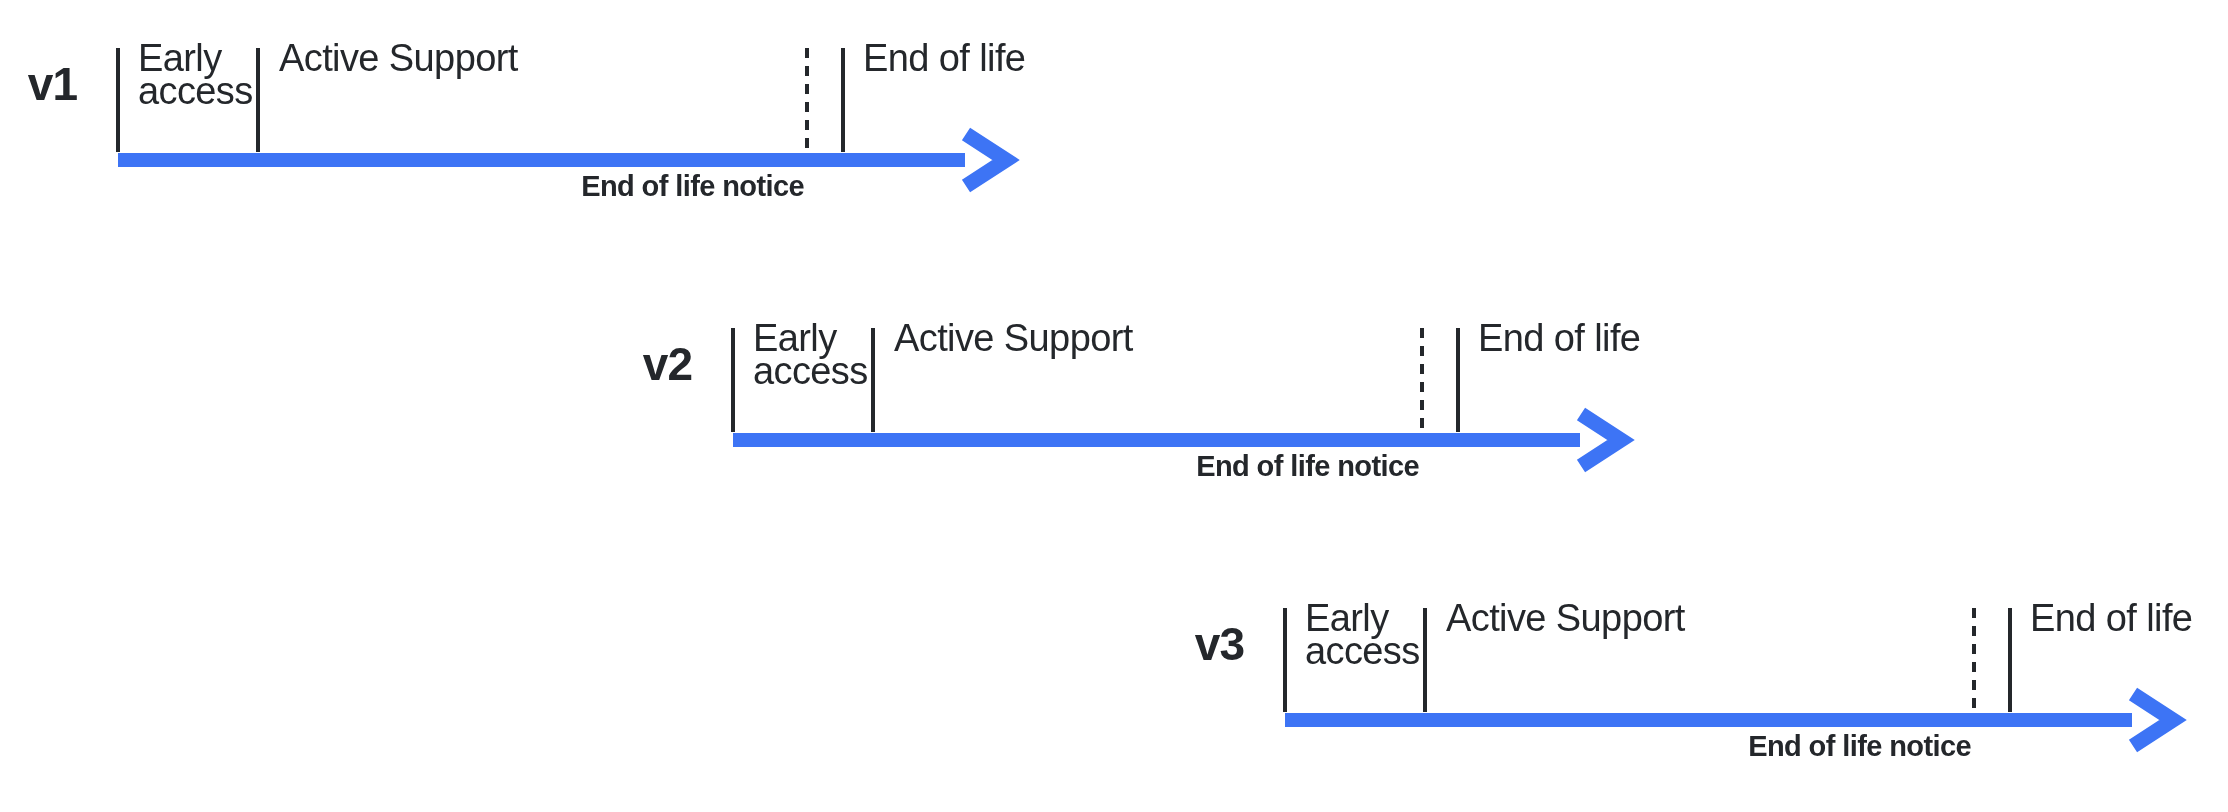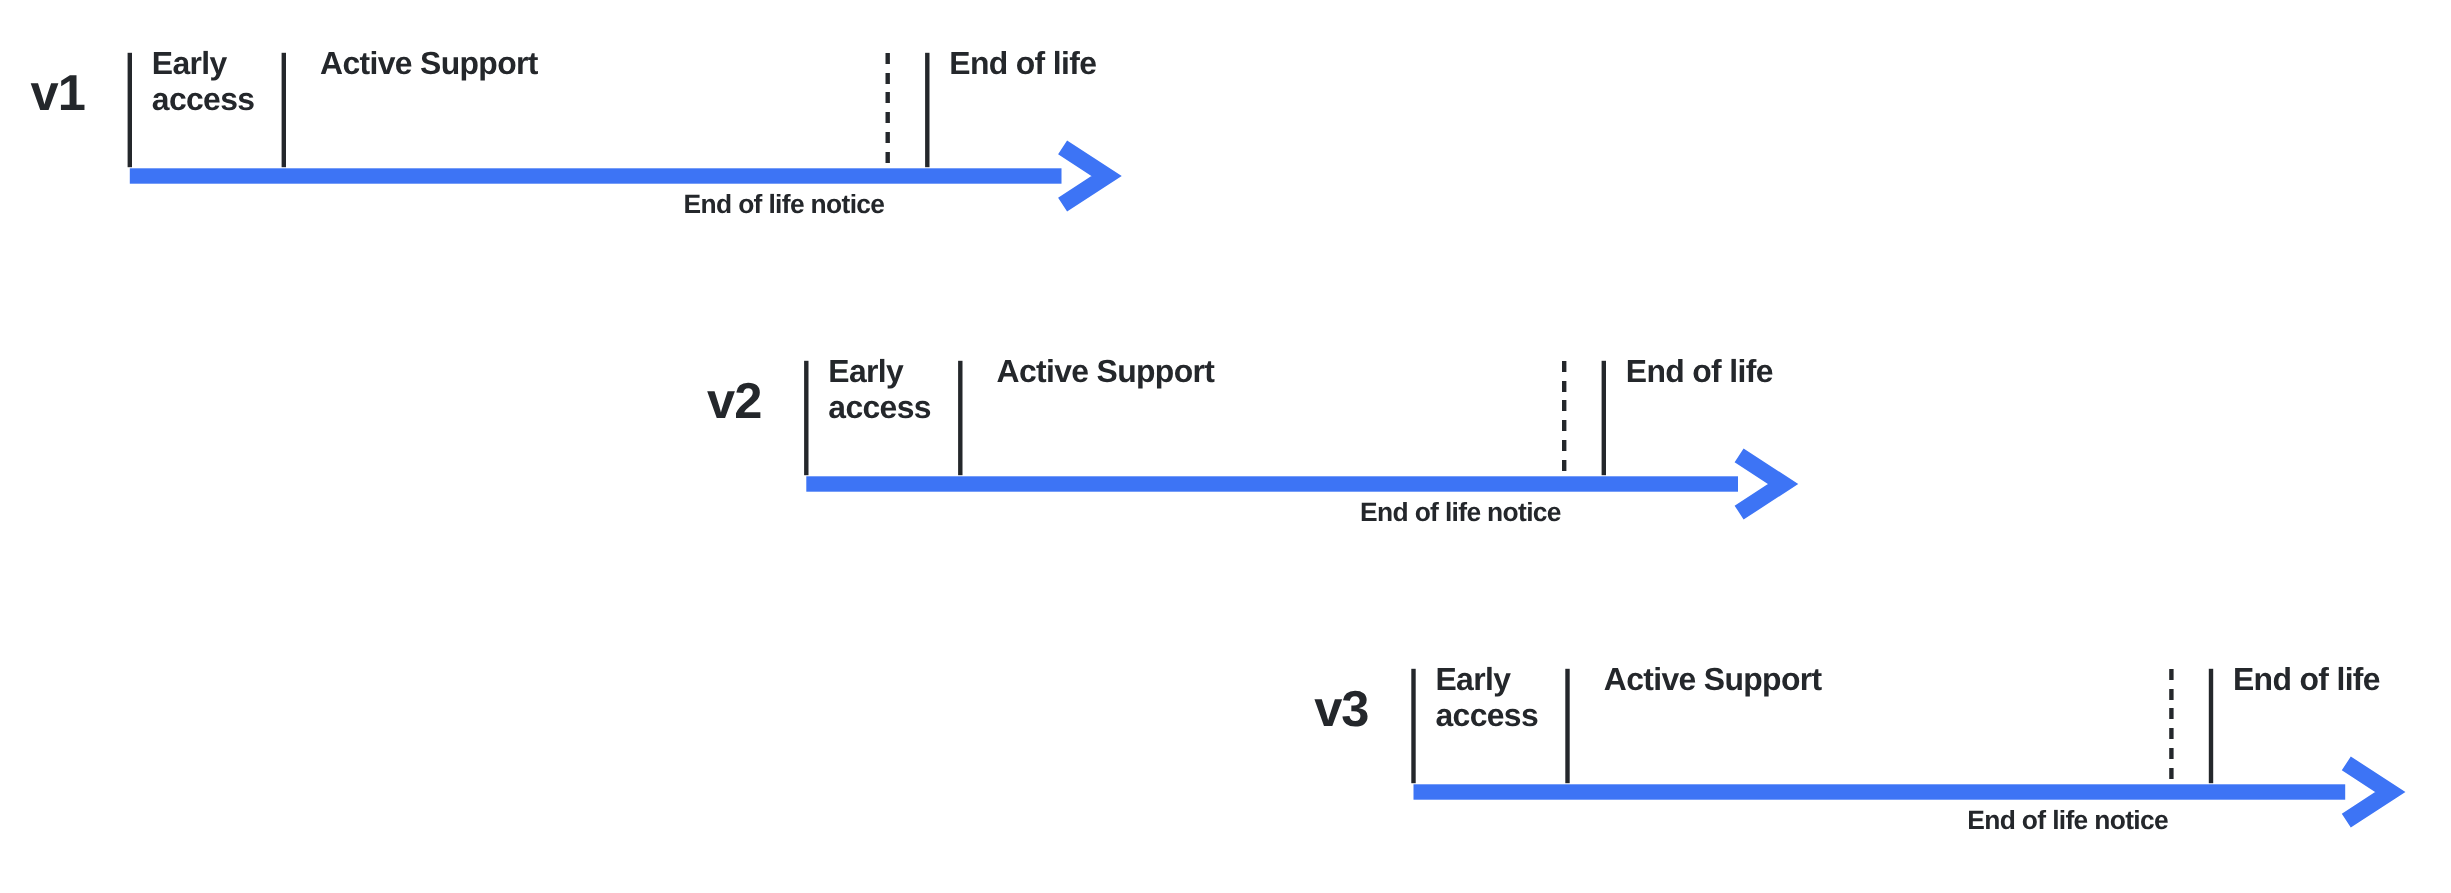--- a/index.html
+++ b/index.html
@@ -27,37 +27,37 @@
   .tick-1{left:158px;}
   .tick-2{left:298px;}
   .tick-3{left:883px;}
   .tick-dashed{
     position:absolute;top:0;left:847px;width:4px;height:104px;
     background:repeating-linear-gradient(to bottom,
       #24272B 0px,#24272B 10px,transparent 10px,transparent 18px);
   }
   .phase-label{
     position:absolute;top:-6px;
-    font-size:29px;line-height:33px;font-weight:700;letter-spacing:-0.6px;
+    font-size:38px;line-height:33px;font-weight:400;letter-spacing:-0.6px;
   }
   .phase-early{left:180px;width:104px;}
-  .phase-active{left:321px;white-space:nowrap;margin-left:12px;}
+  .phase-active{left:321px;white-space:nowrap;}
   .phase-eol{left:905px;white-space:nowrap;}
   .arrow{
     position:absolute;left:158px;top:75px;width:910px;height:80px;
     overflow:visible;
   }
   .arrow .shaft{fill:#3D74F5;}
   .arrow .head{
     fill:none;stroke:#3D74F5;stroke-width:15;
     stroke-linecap:butt;stroke-linejoin:miter;stroke-miterlimit:4;
   }
   .notice-label{
     position:absolute;left:446px;top:122px;width:400px;
-    text-align:right;font-size:24px;line-height:33px;font-weight:700;
+    text-align:right;font-size:29px;line-height:33px;font-weight:700;
     letter-spacing:-0.6px;white-space:nowrap;
   }
 </style>
 </head>
 <body>
 
 <div class="timeline-row row-v1">
   <div class="v-label">v1</div>
   <div class="tick tick-1"></div>
   <div class="phase-label phase-early">Early access</div>

